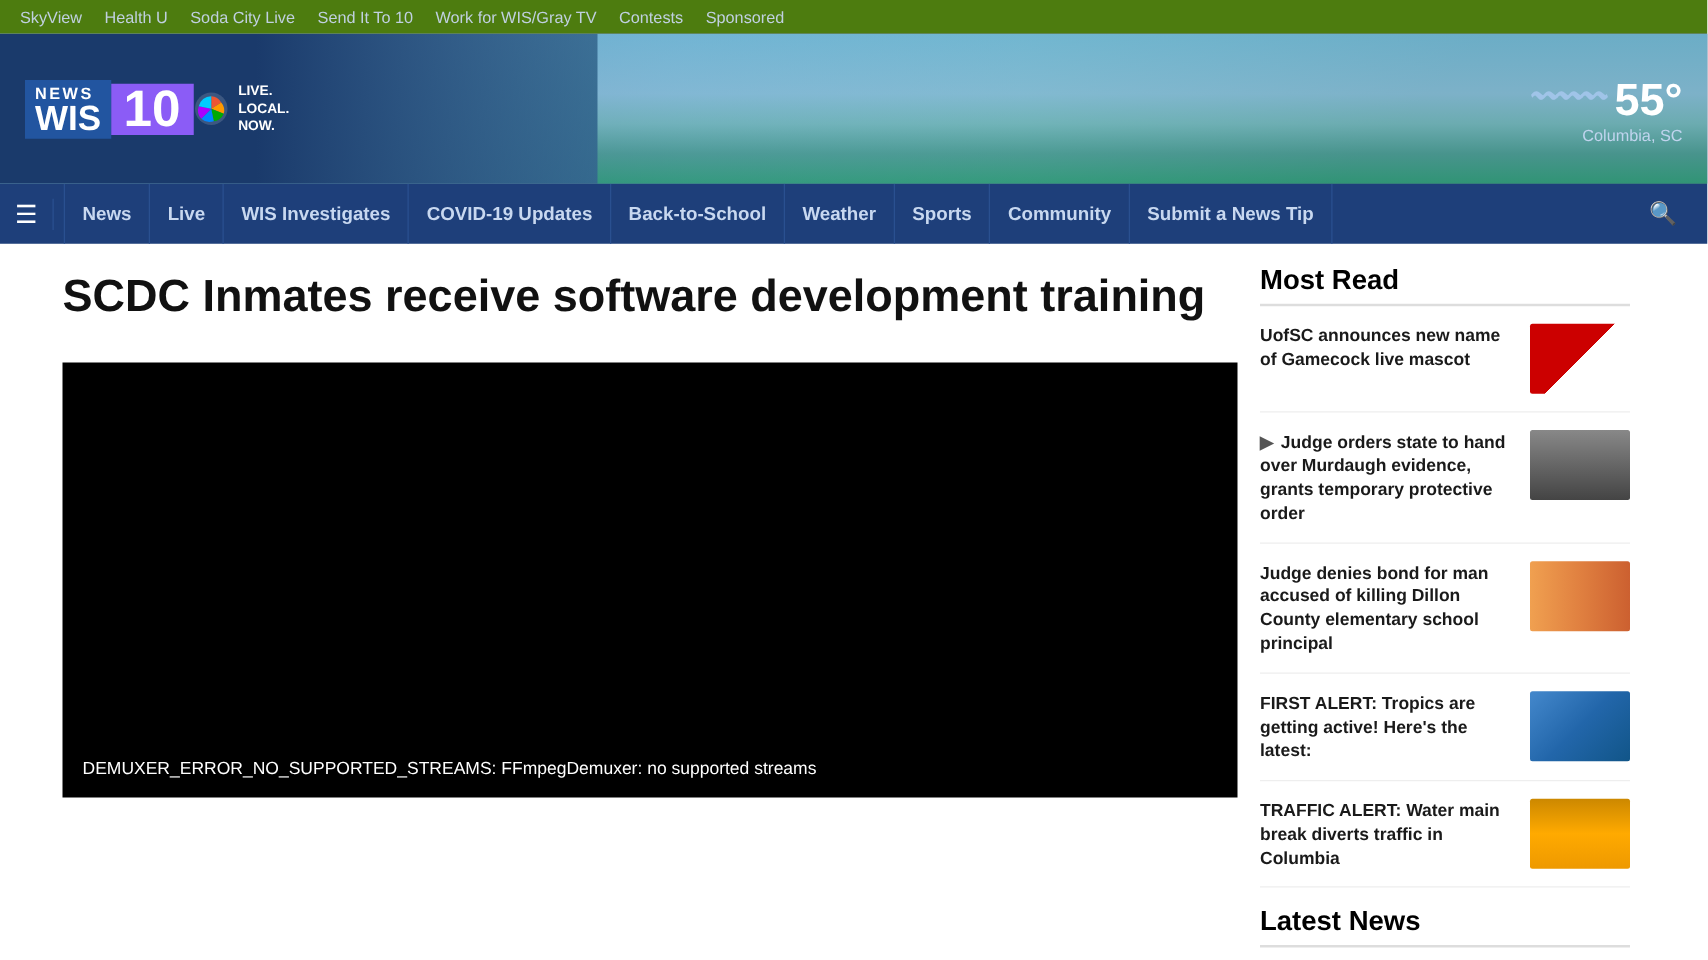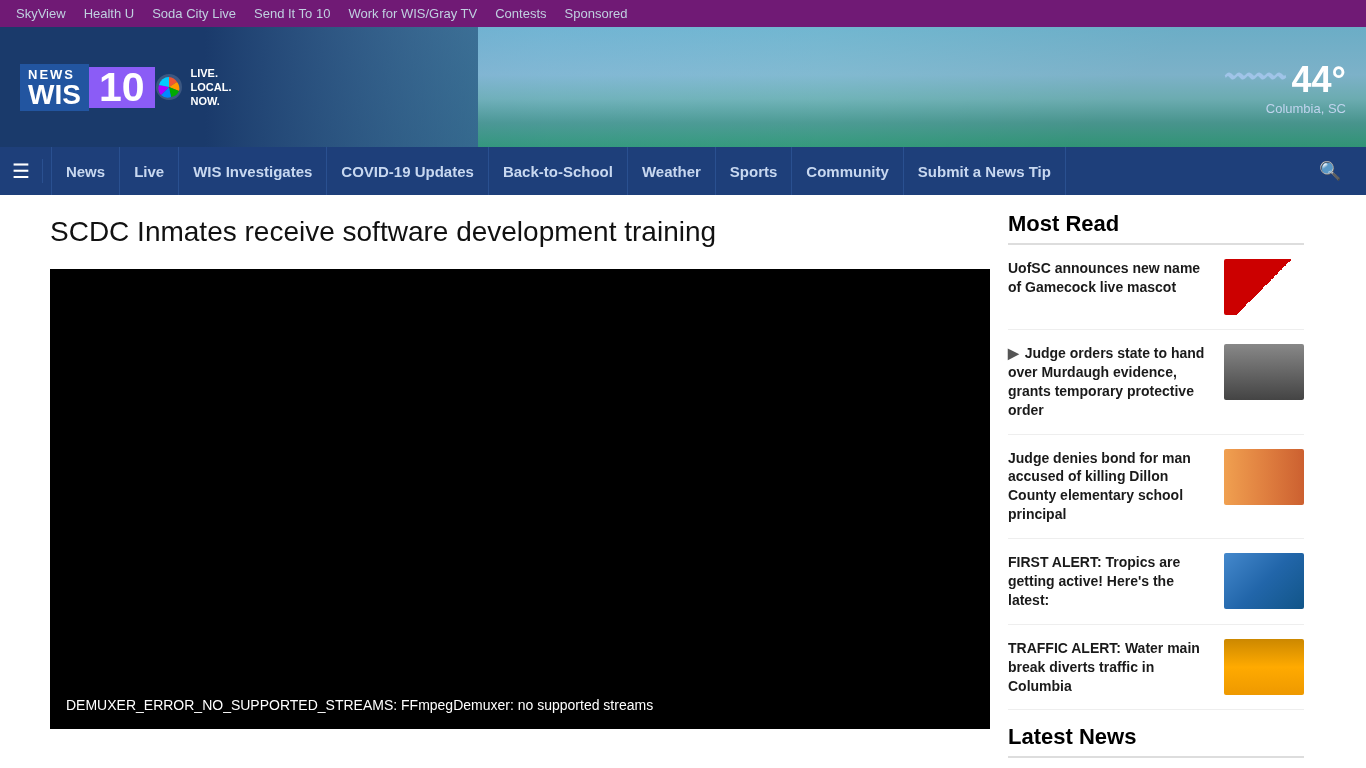--- a/index.html
+++ b/index.html
@@ -1,20 +1,20 @@
 <!DOCTYPE html>
 <html><head>
   <meta charset="utf-8">
   <style>
     * { margin: 0; padding: 0; box-sizing: border-box; }
     body { font-family: Arial, sans-serif; background: #fff; width: 1366px; overflow-x: hidden; }
 
     
     .utility-bar {
-      background: #701a75;
+      background: #4d7c0f;
       color: #a0b4cc;
       font-size: 13px;
       padding: 6px 16px;
       display: flex;
       align-items: center;
       gap: 18px;
     }
     .utility-bar a {
       color: #c0d0e0;
       text-decoration: none;
@@ -149,29 +149,29 @@
       padding: 0;
     }
 
     
     .article-main {
       flex: 1;
       padding: 20px 24px 20px 50px;
       max-width: 1000px;
     }
     .article-title {
-      font-size: 28px;
-      font-weight: 400;
+      font-size: 36px;
+      font-weight: 700;
       color: #111;
       line-height: 1.2;
-      margin-bottom: 20px;
+      margin-bottom: 32px;
     }
     .video-player {
       width: 940px;
-      height: 460px;
+      height: 348px;
       background: #000;
       position: relative;
       display: flex;
       align-items: flex-end;
       padding: 16px;
     }
     .video-error {
       color: #fff;
       font-size: 14px;
     }
@@ -256,21 +256,21 @@
       </svg>
       <div class="logo-tagline">
         <span>LIVE.</span><br>
         <span>LOCAL.</span><br>
         <span>NOW.</span>
       </div>
     </div>
     <div class="weather-widget">
       <div class="temp">
         <span class="weather-waves">〰〰〰</span>
-        <span>44°</span>
+        <span>55°</span>
       </div>
       <div class="location">Columbia, SC</div>
     </div>
   </div>
 </div>
 
 <nav class="main-nav">
   <div class="hamburger">☰</div>
   <a>News</a>
   <a>Live</a>

